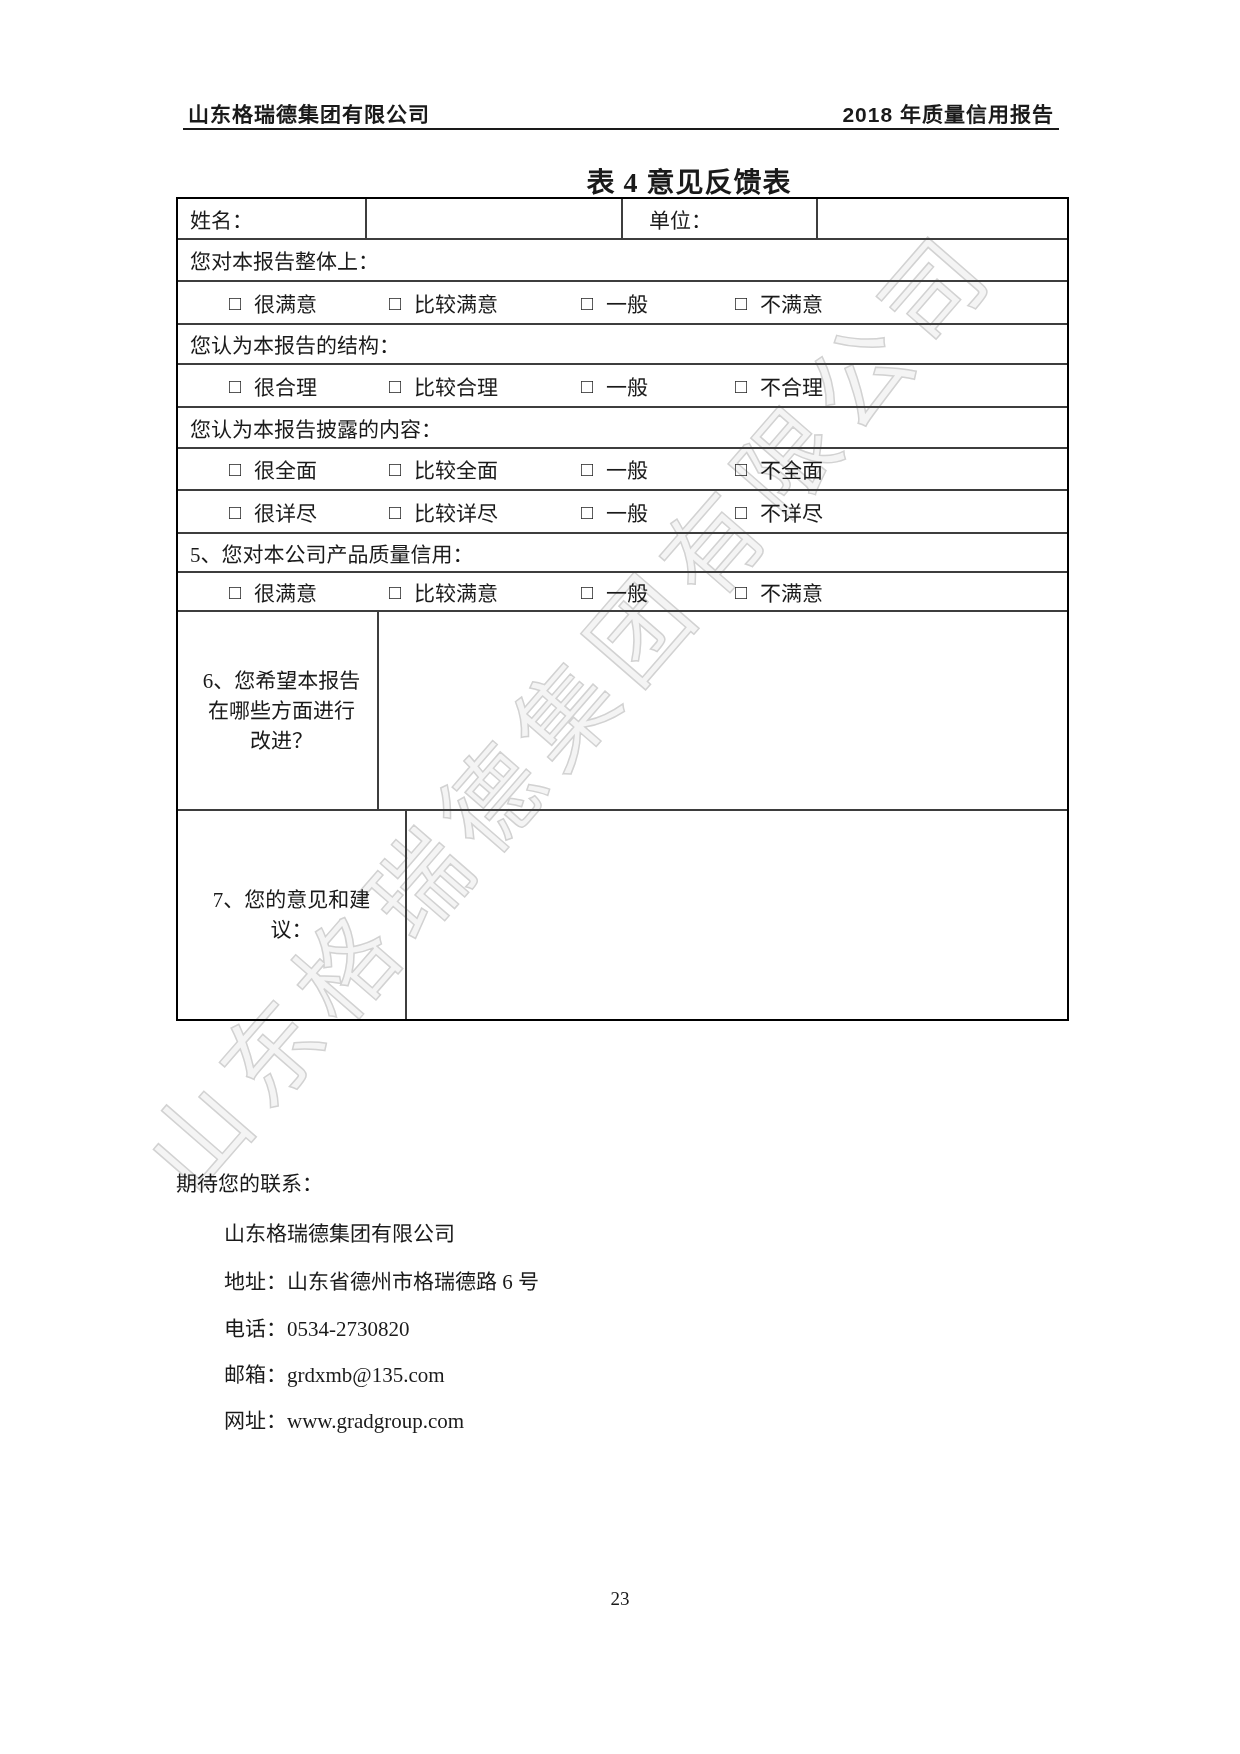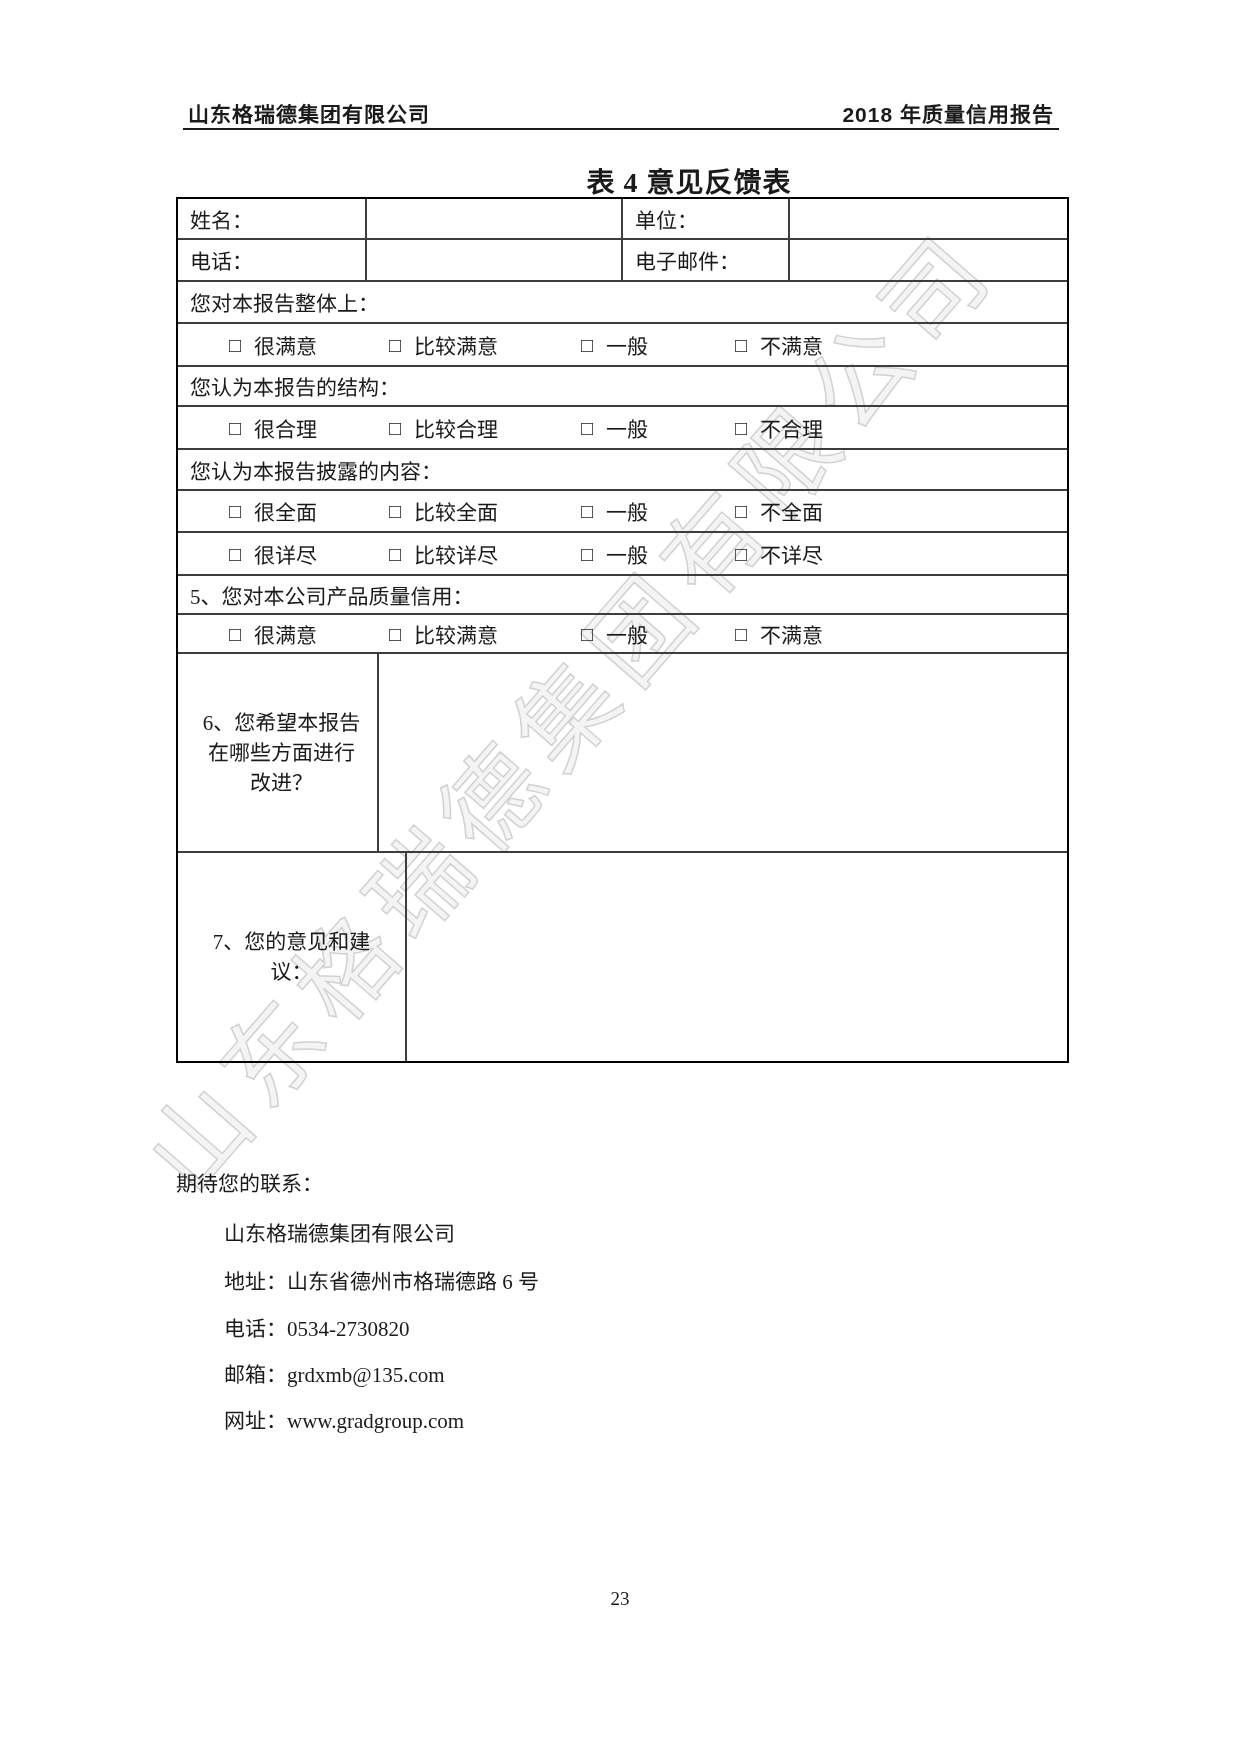--- a/index.html
+++ b/index.html
@@ -55,36 +55,26 @@
 
   <div class="tbl-title">表 4 意见反馈表</div>
 
   <div class="tbl">
 
     <div class="row r-small">
       <div class="cell vline" style="width:189px;">
         <span>姓名：</span>
       </div>
       <div class="cell vline" style="width:256px;"></div>
-      <div class="cell vline" style="width:167px;">
+      <div class="cell vline" style="width:181px;margin-left:14px;">
         <span>单位：</span>
       </div>
       <div class="cell" style="flex:1;"></div>
     </div>
 
-    <div class="row" style="height:42px;">
-      <div class="cell vline" style="width:189px;">
-        <span>电话：</span>
-      </div>
-      <div class="cell vline" style="width:256px;"></div>
-      <div class="cell vline" style="width:167px;">
-        <span>电子邮件：</span>
-      </div>
-      <div class="cell" style="flex:1;"></div>
-    </div>
 
     <div class="row q-row" style="height:42px;">
       <span>您对本报告整体上：</span>
     </div>
     <div class="row opt-row" style="height:43px;">
       <span class="opt" style="left:51px;">
           <span class="cb">□</span>
           <span>很满意</span>
         </span>
       <span class="opt" style="left:211px;">

